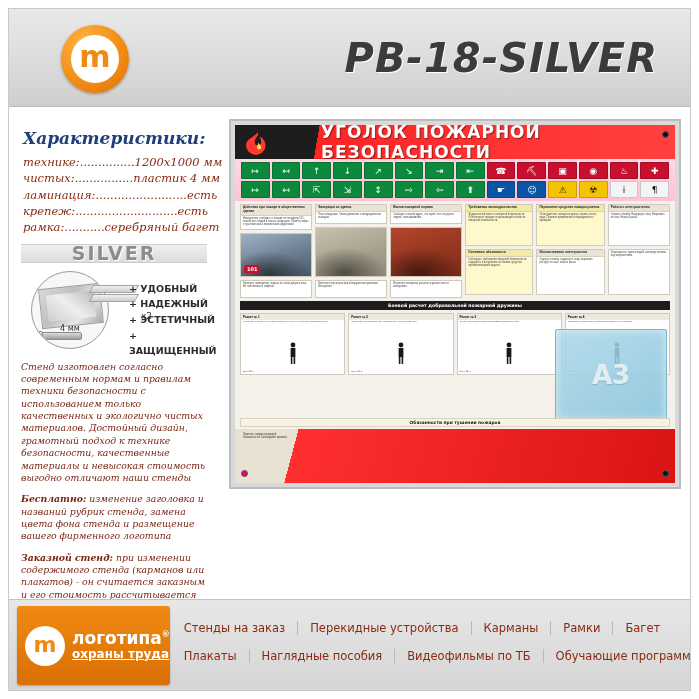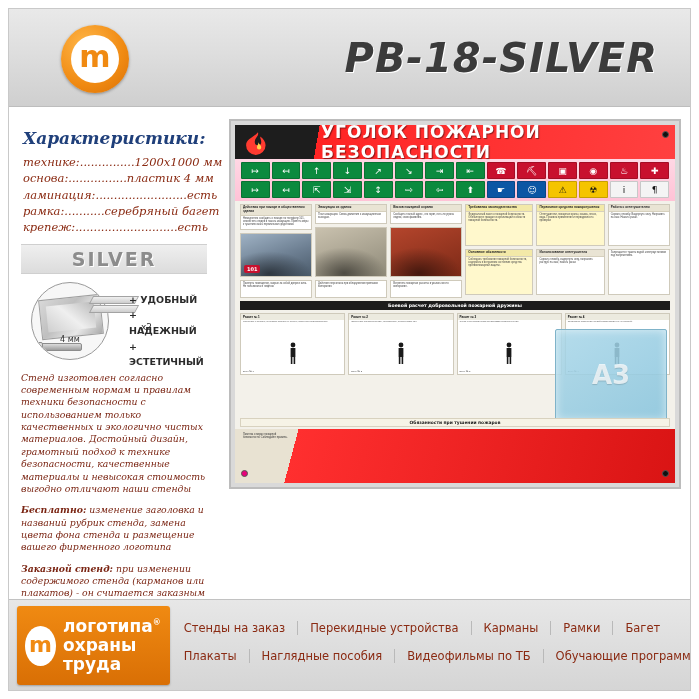--- a/index.html
+++ b/index.html
@@ -96,21 +96,21 @@
     line-height: 1.42;
     white-space: nowrap;
   }
   .char-row .k { color: #8a2a12; }
   .char-row .dots { color: #8a2a12; letter-spacing: 0px; }
   .char-row .v { color: #8a2a12; }
 
   
   .silver-band {
     margin: 8px 0 0 0;
-    height: 30px;
+    height: 19px;
     background: linear-gradient(to bottom,#efefef,#dcdcdc);
     border-top: 1px solid #cfcfcf;
     border-bottom: 1px solid #cfcfcf;
     display: flex; align-items: center; justify-content: center;
   }
   .silver-band span {
     font-family: "DejaVu Sans", sans-serif;
     font-weight: bold;
     font-size: 19px;
     letter-spacing: 2px;
@@ -388,21 +388,21 @@
     padding-bottom:3px;
   }
   .shop-text {
     margin-left: 7px;
     font-family: "DejaVu Sans", sans-serif;
     font-weight: bold;
     line-height: 1.12;
   }
   .shop-text .l1 { font-size: 17px; }
   .shop-text .l1 sup { font-size: 8px; vertical-align: super; }
-  .shop-text .l2 { font-size: 17px; }
+  .shop-text .l2 { font-size: 12px; text-decoration: underline; }
   .links {
     flex: 1;
     padding: 14px 10px 8px 14px;
   }
   .link-row {
     display: flex; align-items: center;
     height: 28px;
   }
   .link {
     font-family: "DejaVu Sans", sans-serif;
@@ -433,30 +433,30 @@
   <div class="body-row">
 
     <div class="left-col">
       <div class="char-title">Характеристики:</div>
 
       <div class="char-list">
         <div class="char-row">
           <span class="k">технике:</span><span class="dots">...............</span><span class="v">1200х1000  мм</span>
         </div>
         <div class="char-row">
-          <span class="k">основа:</span><span class="dots">................</span><span class="v">пластик 4 мм</span>
+          <span class="k">чистых:</span><span class="dots">................</span><span class="v">пластик 4 мм</span>
         </div>
         <div class="char-row">
           <span class="k">ламинация:</span><span class="dots">.........................</span><span class="v">есть</span>
         </div>
         <div class="char-row">
+          <span class="k">крепеж:</span><span class="dots">............................</span><span class="v">есть</span>
+        </div>
+        <div class="char-row">
           <span class="k">рамка:</span><span class="dots">...........</span><span class="v">серебряный багет</span>
-        </div>
-        <div class="char-row">
-          <span class="k">крепеж:</span><span class="dots">............................</span><span class="v">есть</span>
         </div>
       </div>
 
       <div class="silver-band">
         <span>SILVER</span>
       </div>
 
       <div class="sample-area">
         <div class="sample-circle">
           <div class="sample-img"></div>
@@ -465,20 +465,21 @@
         </div>
         <div class="plate-stack">
           <div class="plate p1"></div>
           <div class="plate p2"></div>
           <div class="x2">x2</div>
         </div>
         <div class="bullets">
           <div>+ УДОБНЫЙ</div>
           <div>+ НАДЕЖНЫЙ</div>
           <div>+ ЭСТЕТИЧНЫЙ</div>
+          <div>+ ЗАЩИЩЕННЫЙ</div>
         </div>
       </div>
 
       <div class="left-text">
         <p class="p">Стенд изготовлен согласно современным нормам и правилам техники безопасности с использованием только качественных и экологично чистых материалов. Достойный дизайн, грамотный подход к технике безопасности, качественные материалы и невысокая стоимость выгодно отличают наши стенды</p>
         <p class="p"><b>Бесплатно:</b><span> изменение заголовка и названий рубрик стенда, замена цвета фона стендa и размещение вашего фирменного логотипа</span></p>
         <p class="p"><b>Заказной стенд:</b><span> при изменении содержимого стенда (карманов или плакатов) - он считается заказным и его стоимость рассчитывается отдельно.</span></p>
         <p class="p"><b>Изготавливаем стенды на заказ</b><span> - любого размера, любой комплектации, любого дизайна и оформления</span></p>
       </div>
     </div>

